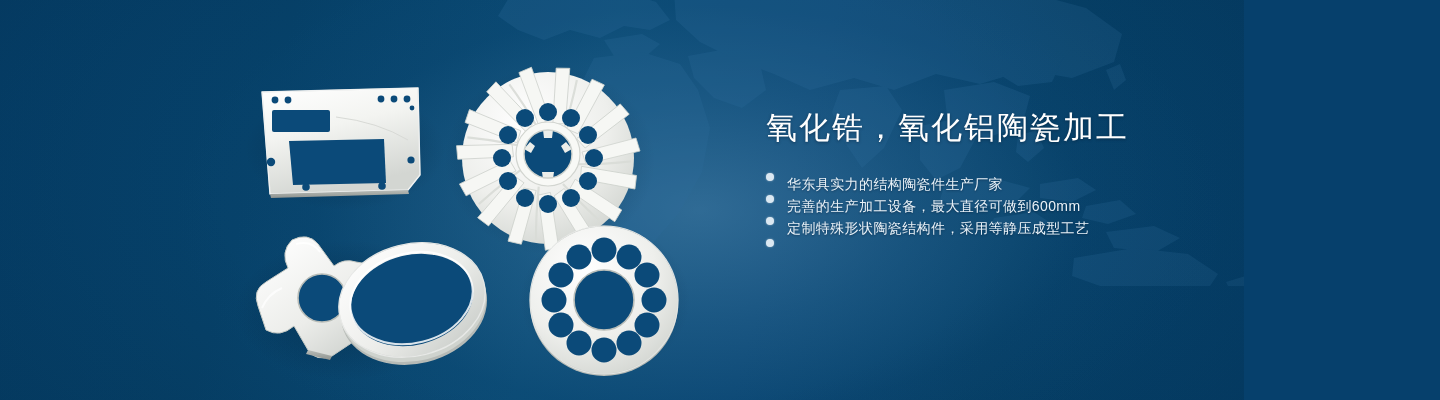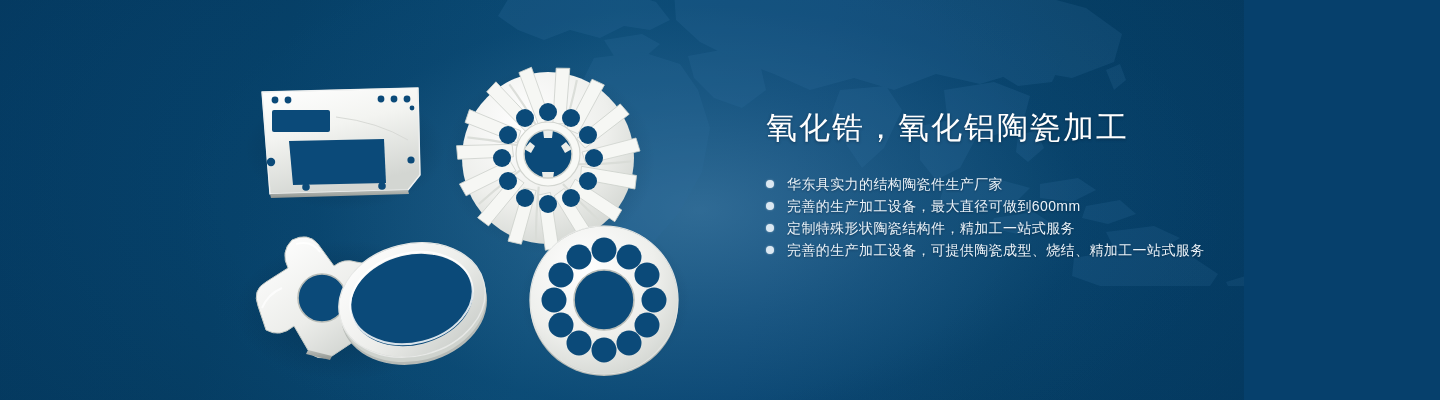--- a/index.html
+++ b/index.html
@@ -54,21 +54,20 @@
     font-weight:400;
     white-space:nowrap;
     text-shadow:0 1px 3px rgba(0,20,40,0.45);
   }
   .bullets {
     margin-top:25px;
     list-style:none;
   }
   .bullets li {
     display:flex;
-    align-items:center;
     height:22px;
     margin-bottom:0px;
   }
   .dot {
     width:8px; height:8px;
     border-radius:50%;
     background:#dbe8f2;
     margin-right:13px;
     flex:0 0 auto;
     box-shadow:0 0 2px rgba(255,255,255,0.5);
@@ -350,22 +349,21 @@
       <li>
         <span class="dot"></span>
         <span class="btext">华东具实力的结构陶瓷件生产厂家</span>
       </li>
       <li>
         <span class="dot"></span>
         <span class="btext">完善的生产加工设备，最大直径可做到600mm</span>
       </li>
       <li>
         <span class="dot"></span>
-        <span class="btext">定制特殊形状陶瓷结构件，精加工一站式服务</span>
+        <span class="btext">定制特殊形状陶瓷结构件，采用等静压成型工艺</span>
       </li>
       <li>
         <span class="dot"></span>
-        <span class="btext">完善的生产加工设备，可提供陶瓷成型、烧结、精加工一站式服务</span>
       </li>
     </ul>
   </div>
 
 </div>
 
 </body></html>

